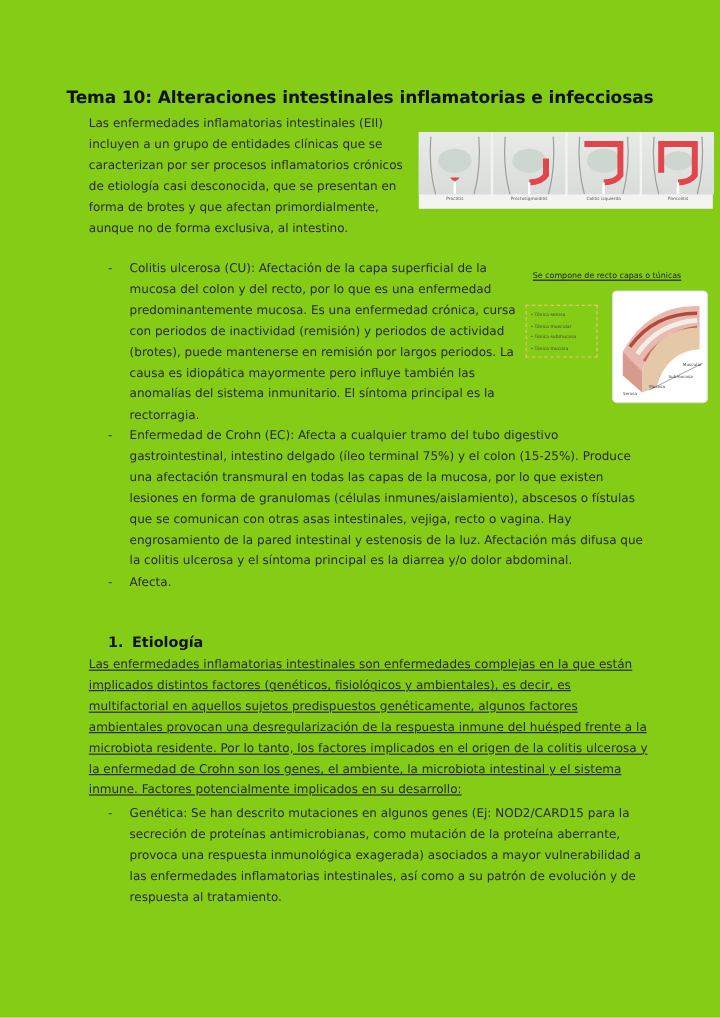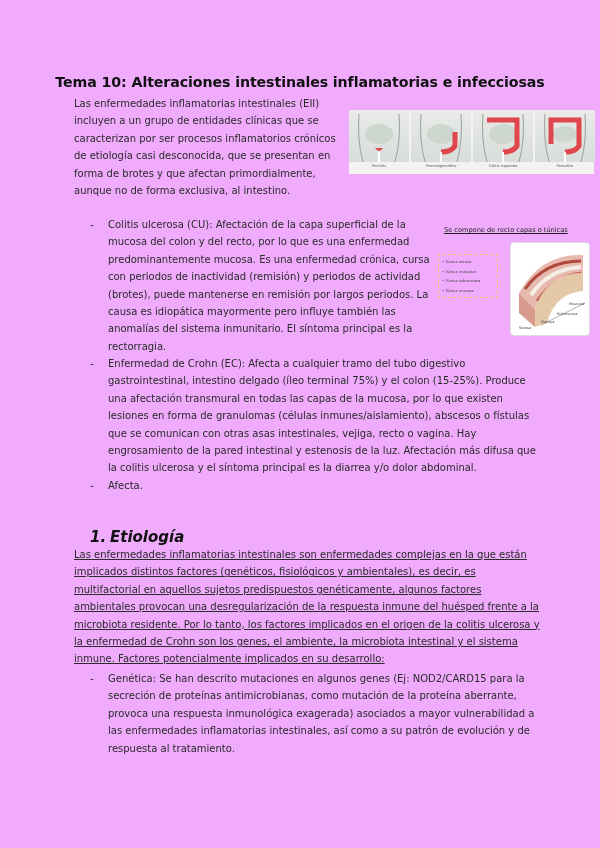--- a/index.html
+++ b/index.html
@@ -1,28 +1,28 @@
 <!DOCTYPE html>
 <html><head>
 <meta charset="utf-8">
 <style>
   html, body { margin: 0; padding: 0; background: #ffffff; }
   body { width: 600px; height: 848px; position: relative; overflow: hidden;
          font-family: "DejaVu Sans", sans-serif; color: #222; }
-  .page { position: absolute; left: 0; top: 0; width: 600px; height: 848px; background: #f0abfc; }
+  .page { position: absolute; left: 0; top: 0; width: 600px; height: 848px; background: #84cc16; }
   .title { position: absolute; left: 0; width: 600px; top: 74px; text-align: center;
            font-size: 14.2px; font-weight: bold; color: #111; letter-spacing: -0.1px; }
   .txt { font-size: 10px; line-height: 17.4px; color: #2a2a2a; }
   .intro { position: absolute; left: 74px; top: 95px; width: 262px; }
   .bullets { position: absolute; left: 74px; margin: 0; padding: 0; list-style: none; }
   .bullets li { position: relative; padding-left: 34px; }
   .bullets li .dash { position: absolute; left: 16px; top: 0; }
   .b1 { top: 216px; width: 360px; }
   .b2 { top: 355px; width: 470px; }
-  .h1 { position: absolute; left: 90px; top: 528px; font-size: 15px; font-weight: bold; color: #111; font-style: italic; }
+  .h1 { position: absolute; left: 90px; top: 528px; font-size: 12px; font-weight: bold; color: #111; }
   .h1 .num { display: inline-block; width: 20px; }
   .etio { position: absolute; left: 74px; top: 546px; width: 470px; text-decoration: underline; }
   .b3 { top: 670px; width: 470px; }
 
   
   .colon-fig { position: absolute; left: 349px; top: 110px; width: 245px; height: 64px; background: #f3f4f2; }
   .colon-panel { position: absolute; top: 0; width: 60px; height: 52px; background: linear-gradient(#e8ebe8, #d9ddda); }
   .colon-panel svg { width: 60px; height: 52px; display: block; }
   .colon-label { position: absolute; top: 54px; width: 60px; text-align: center; font-size: 3.6px; color: #555; }
 

